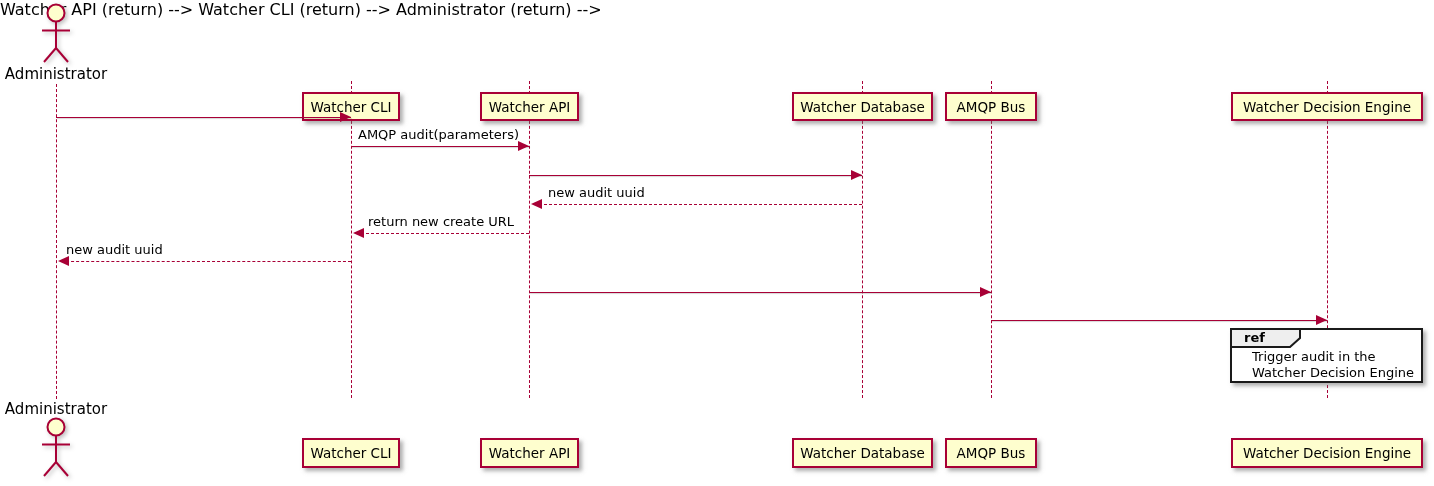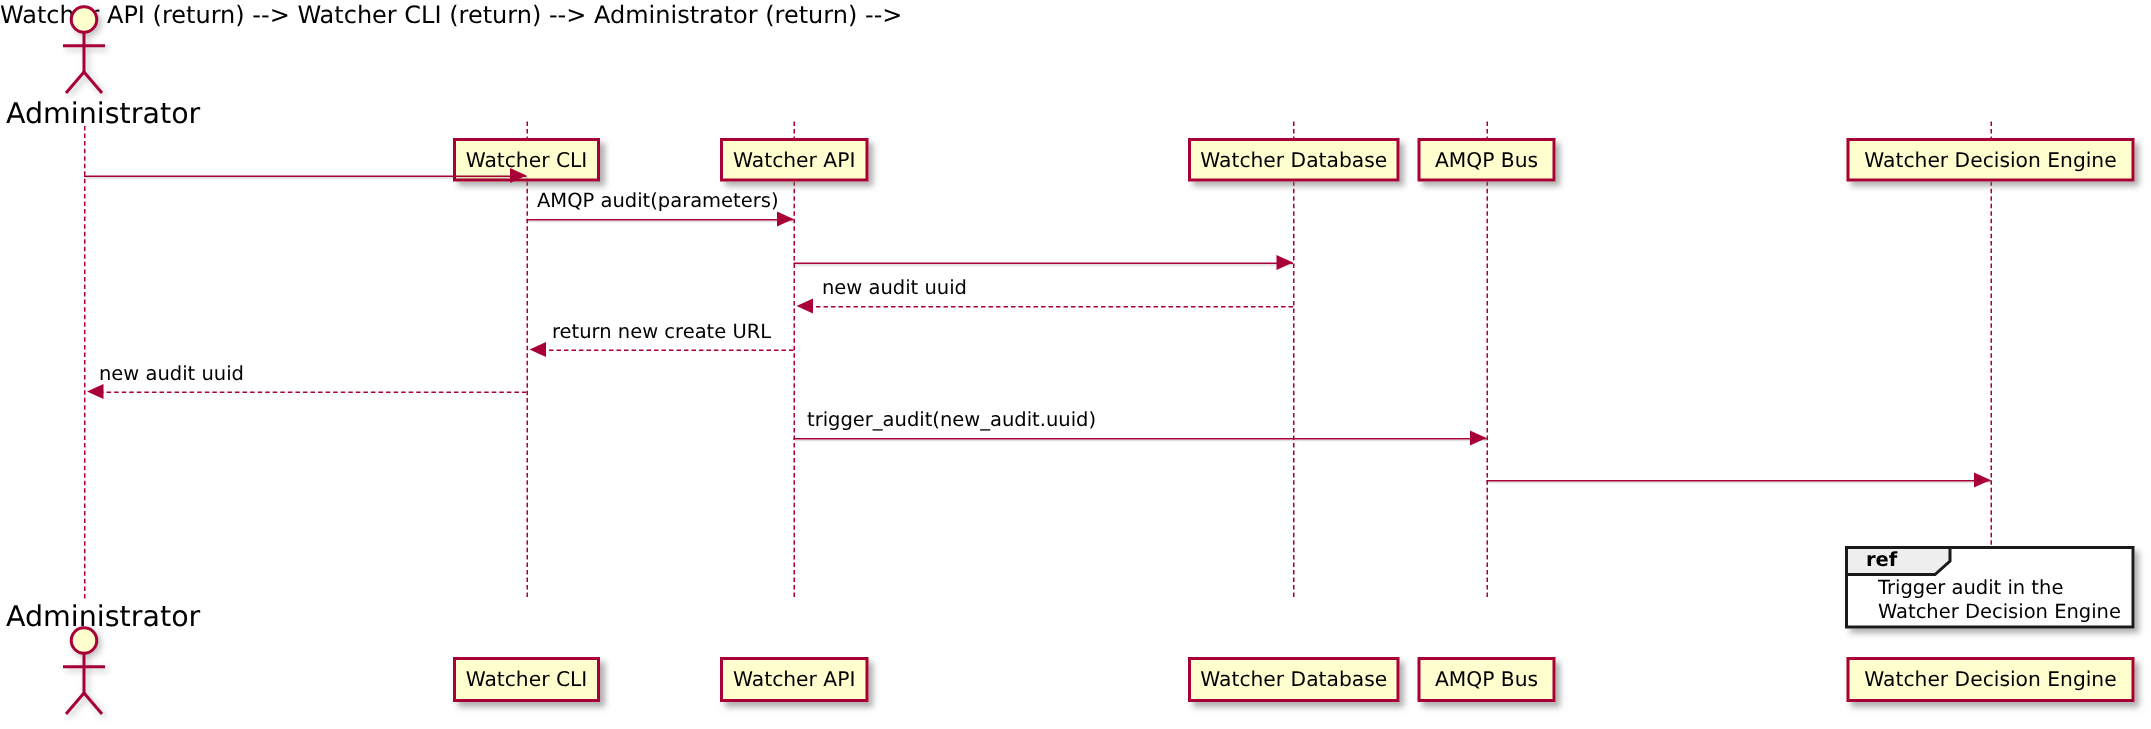--- a/index.html
+++ b/index.html
@@ -12,39 +12,38 @@
   }
   .pbox{
     position:absolute;height:29px;box-sizing:border-box;
     background:#FEFECE;border:2px solid #A80036;
     box-shadow:3px 3px 4px rgba(110,110,110,.55);
     display:flex;align-items:center;justify-content:center;
     font-size:13.5px;white-space:nowrap;padding:0 6px;margin-top:40px;
   }
   .pbox.bottom{height:30px;}
   .actor-label{
-    position:absolute;width:104px;text-align:center;font-size:19px;white-space:nowrap;
+    position:absolute;width:104px;text-align:center;font-size:15px;white-space:nowrap;
   }
   .actor-svg{position:absolute;filter:drop-shadow(2.5px 2.5px 2px rgba(0,0,0,.25));}
   .mlabel{
     position:absolute;font-size:13px;white-space:nowrap;line-height:16px;
   }
   .mline{
     position:absolute;height:0;border-top:1.4px solid #A80036;
     box-shadow:1px 1px 1px rgba(0,0,0,.18);
   }
   .mline.dashed{border-top:1.4px dashed #A80036;box-shadow:none;}
   .ah{position:absolute;width:0;height:0;border-top:5px solid transparent;border-bottom:5px solid transparent;}
   .ah.right{border-left:11px solid #A80036;}
   .ah.left{border-right:11px solid #A80036;}
   .refbox{
     position:absolute;left:1230px;top:328px;width:193px;height:55px;box-sizing:border-box;
     background:#ffffff;border:2px solid #1a1a1a;
     box-shadow:3px 3px 4px rgba(110,110,110,.55);
-    margin-top:36px;
   }
   .ref-tab-svg{position:absolute;left:-2px;top:-2px;}
   .ref-keyword{
     position:absolute;left:12px;top:0px;font-weight:bold;font-size:13px;
   }
   .ref-line{position:absolute;left:20px;font-size:13px;white-space:nowrap;line-height:16px;}
 </style>
 </head>
 <body>
 
@@ -97,21 +96,20 @@
   <div class="mlabel" style="left:368px;top:214px">return new create URL</div>
   <div class="mline dashed" style="left:356px;top:233px;width:173px"></div>
   <div class="ah left" style="left:353px;top:228px"></div>
 
    Administrator (return) --&gt;
   <div class="mlabel" style="left:66px;top:242px">new audit uuid</div>
   <div class="mline dashed" style="left:61px;top:261px;width:290px"></div>
   <div class="ah left" style="left:58px;top:256px"></div>
 
   
-  <div class="mlabel" style="left:538px;top:273px">trigger_audit(new_audit.uuid)</div>
   <div class="mline" style="left:529px;top:292px;width:462px"></div>
   <div class="ah right" style="left:980px;top:287px"></div>
 
   
   <div class="mline" style="left:991px;top:320px;width:336px"></div>
   <div class="ah right" style="left:1316px;top:315px"></div>
 
   
   <div class="refbox">
     <svg class="ref-tab-svg" width="72" height="20" viewBox="0 0 72 20">

